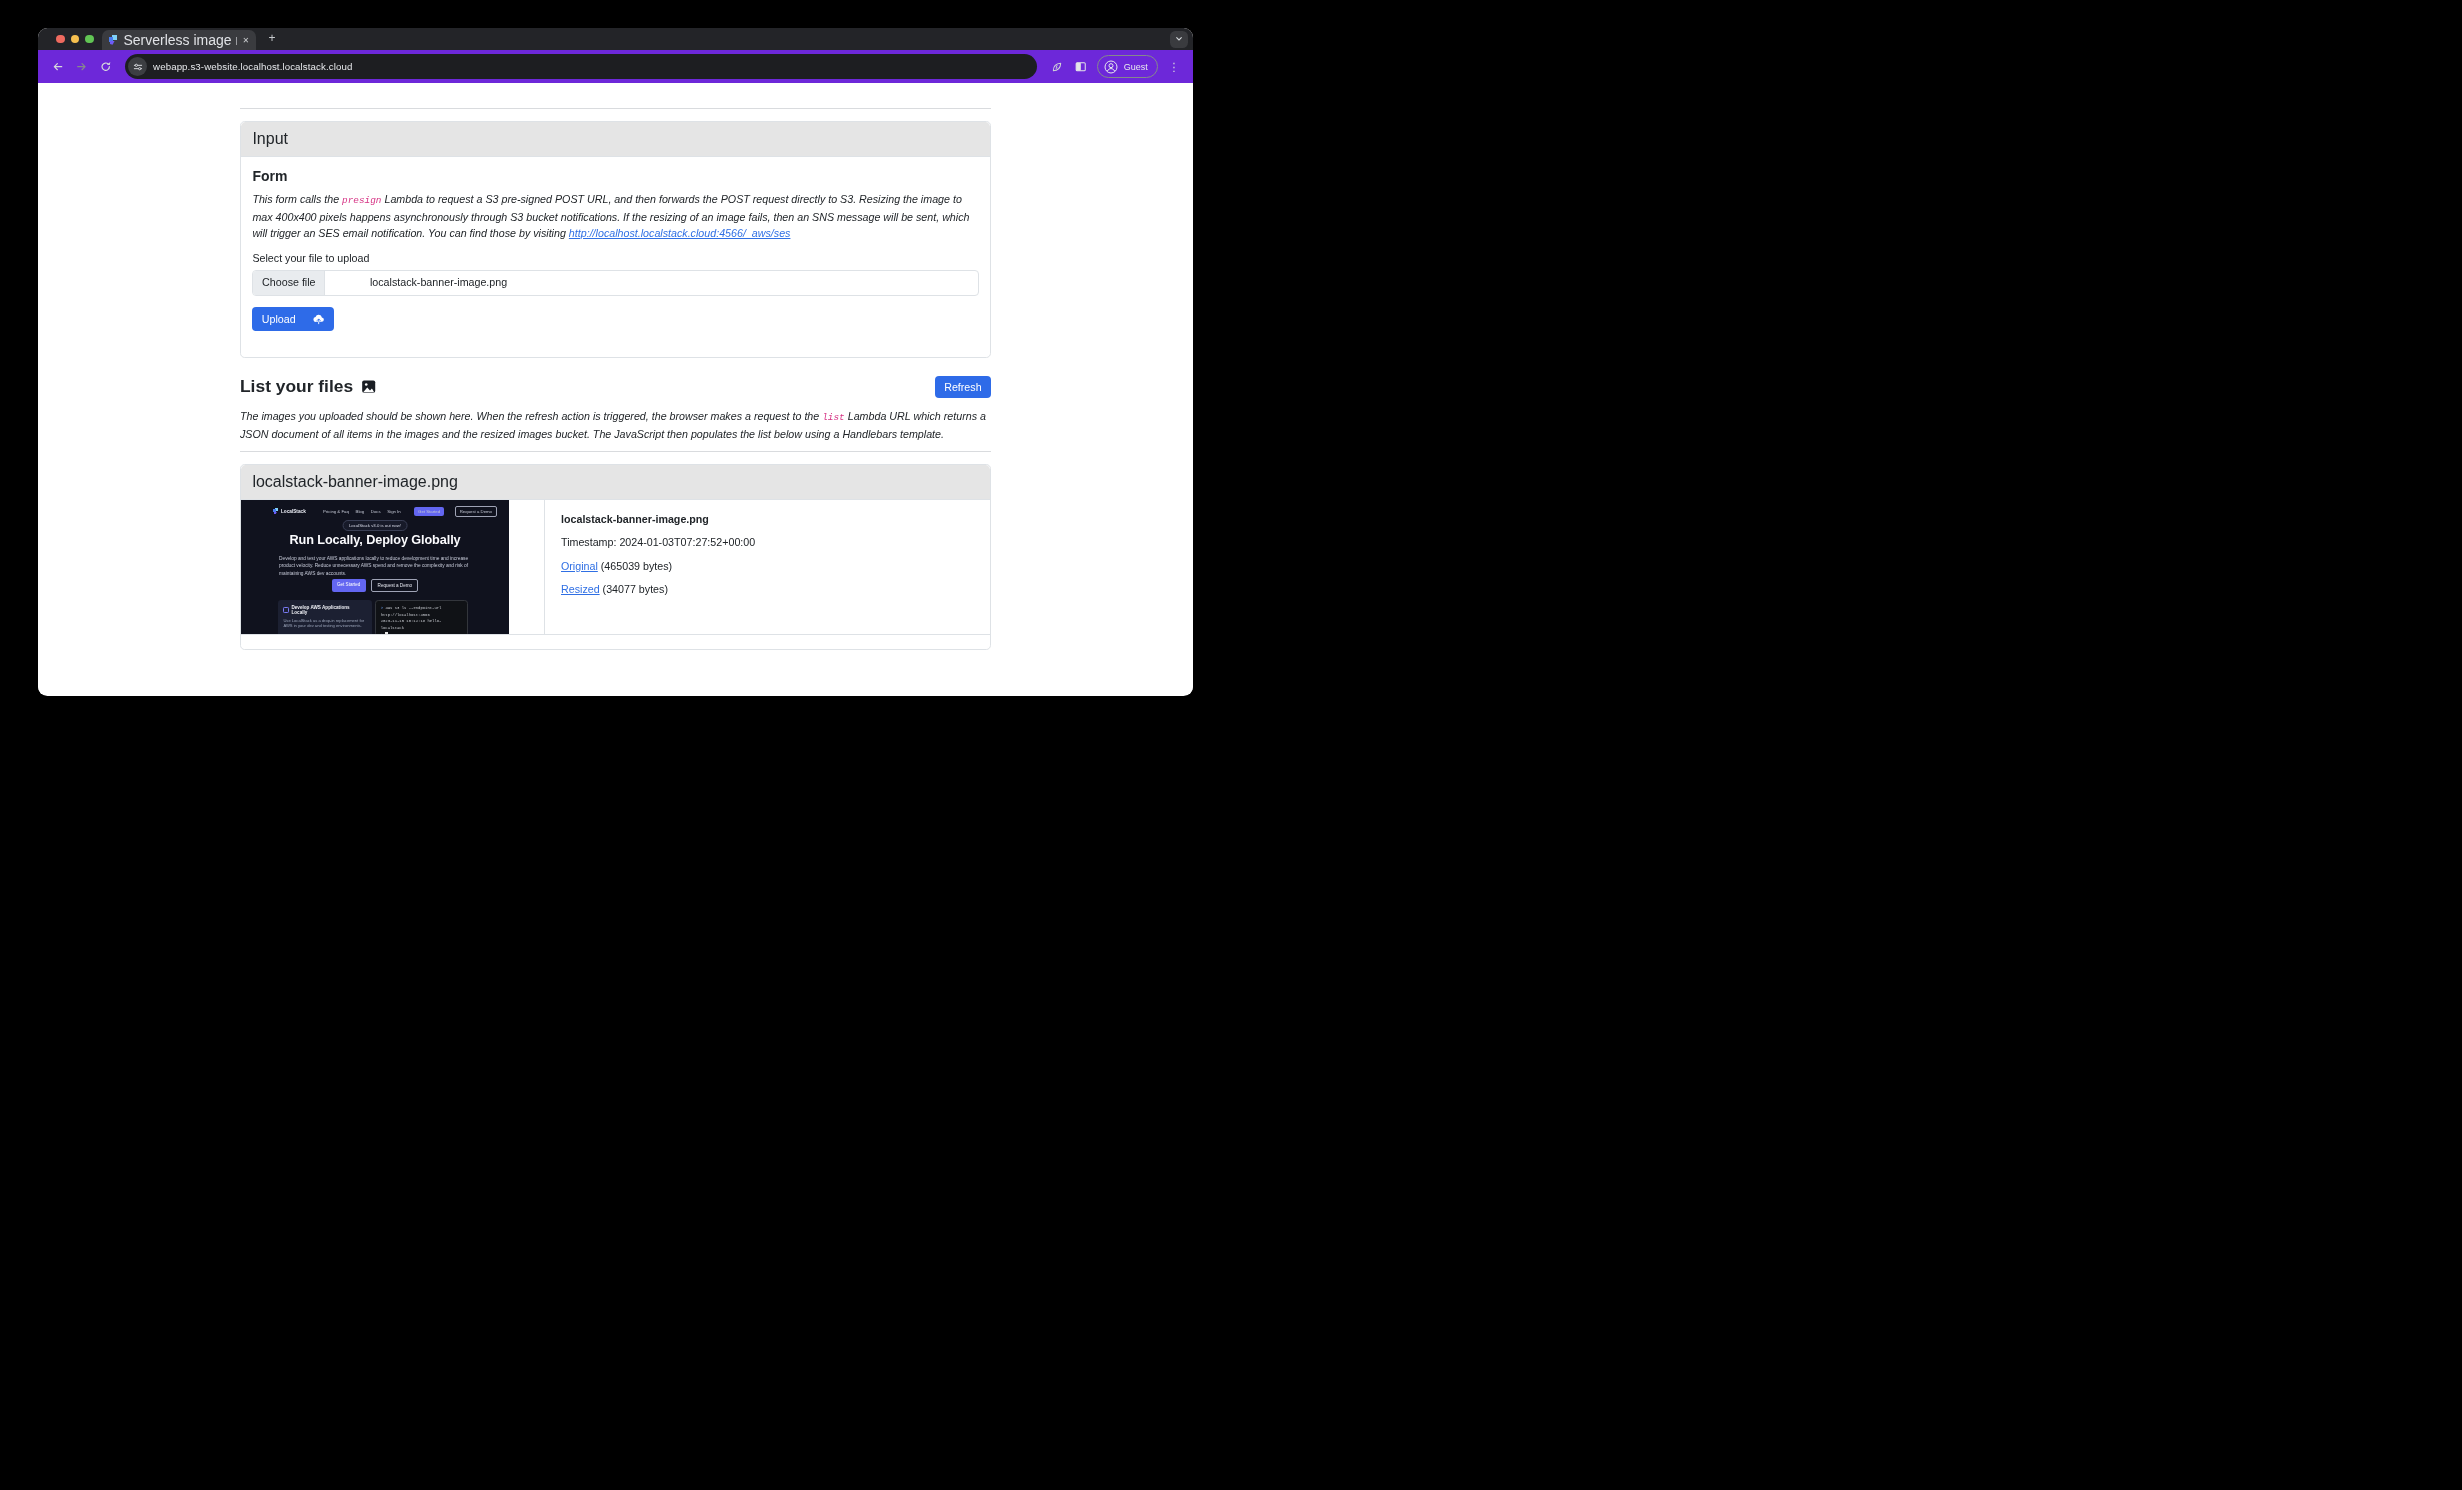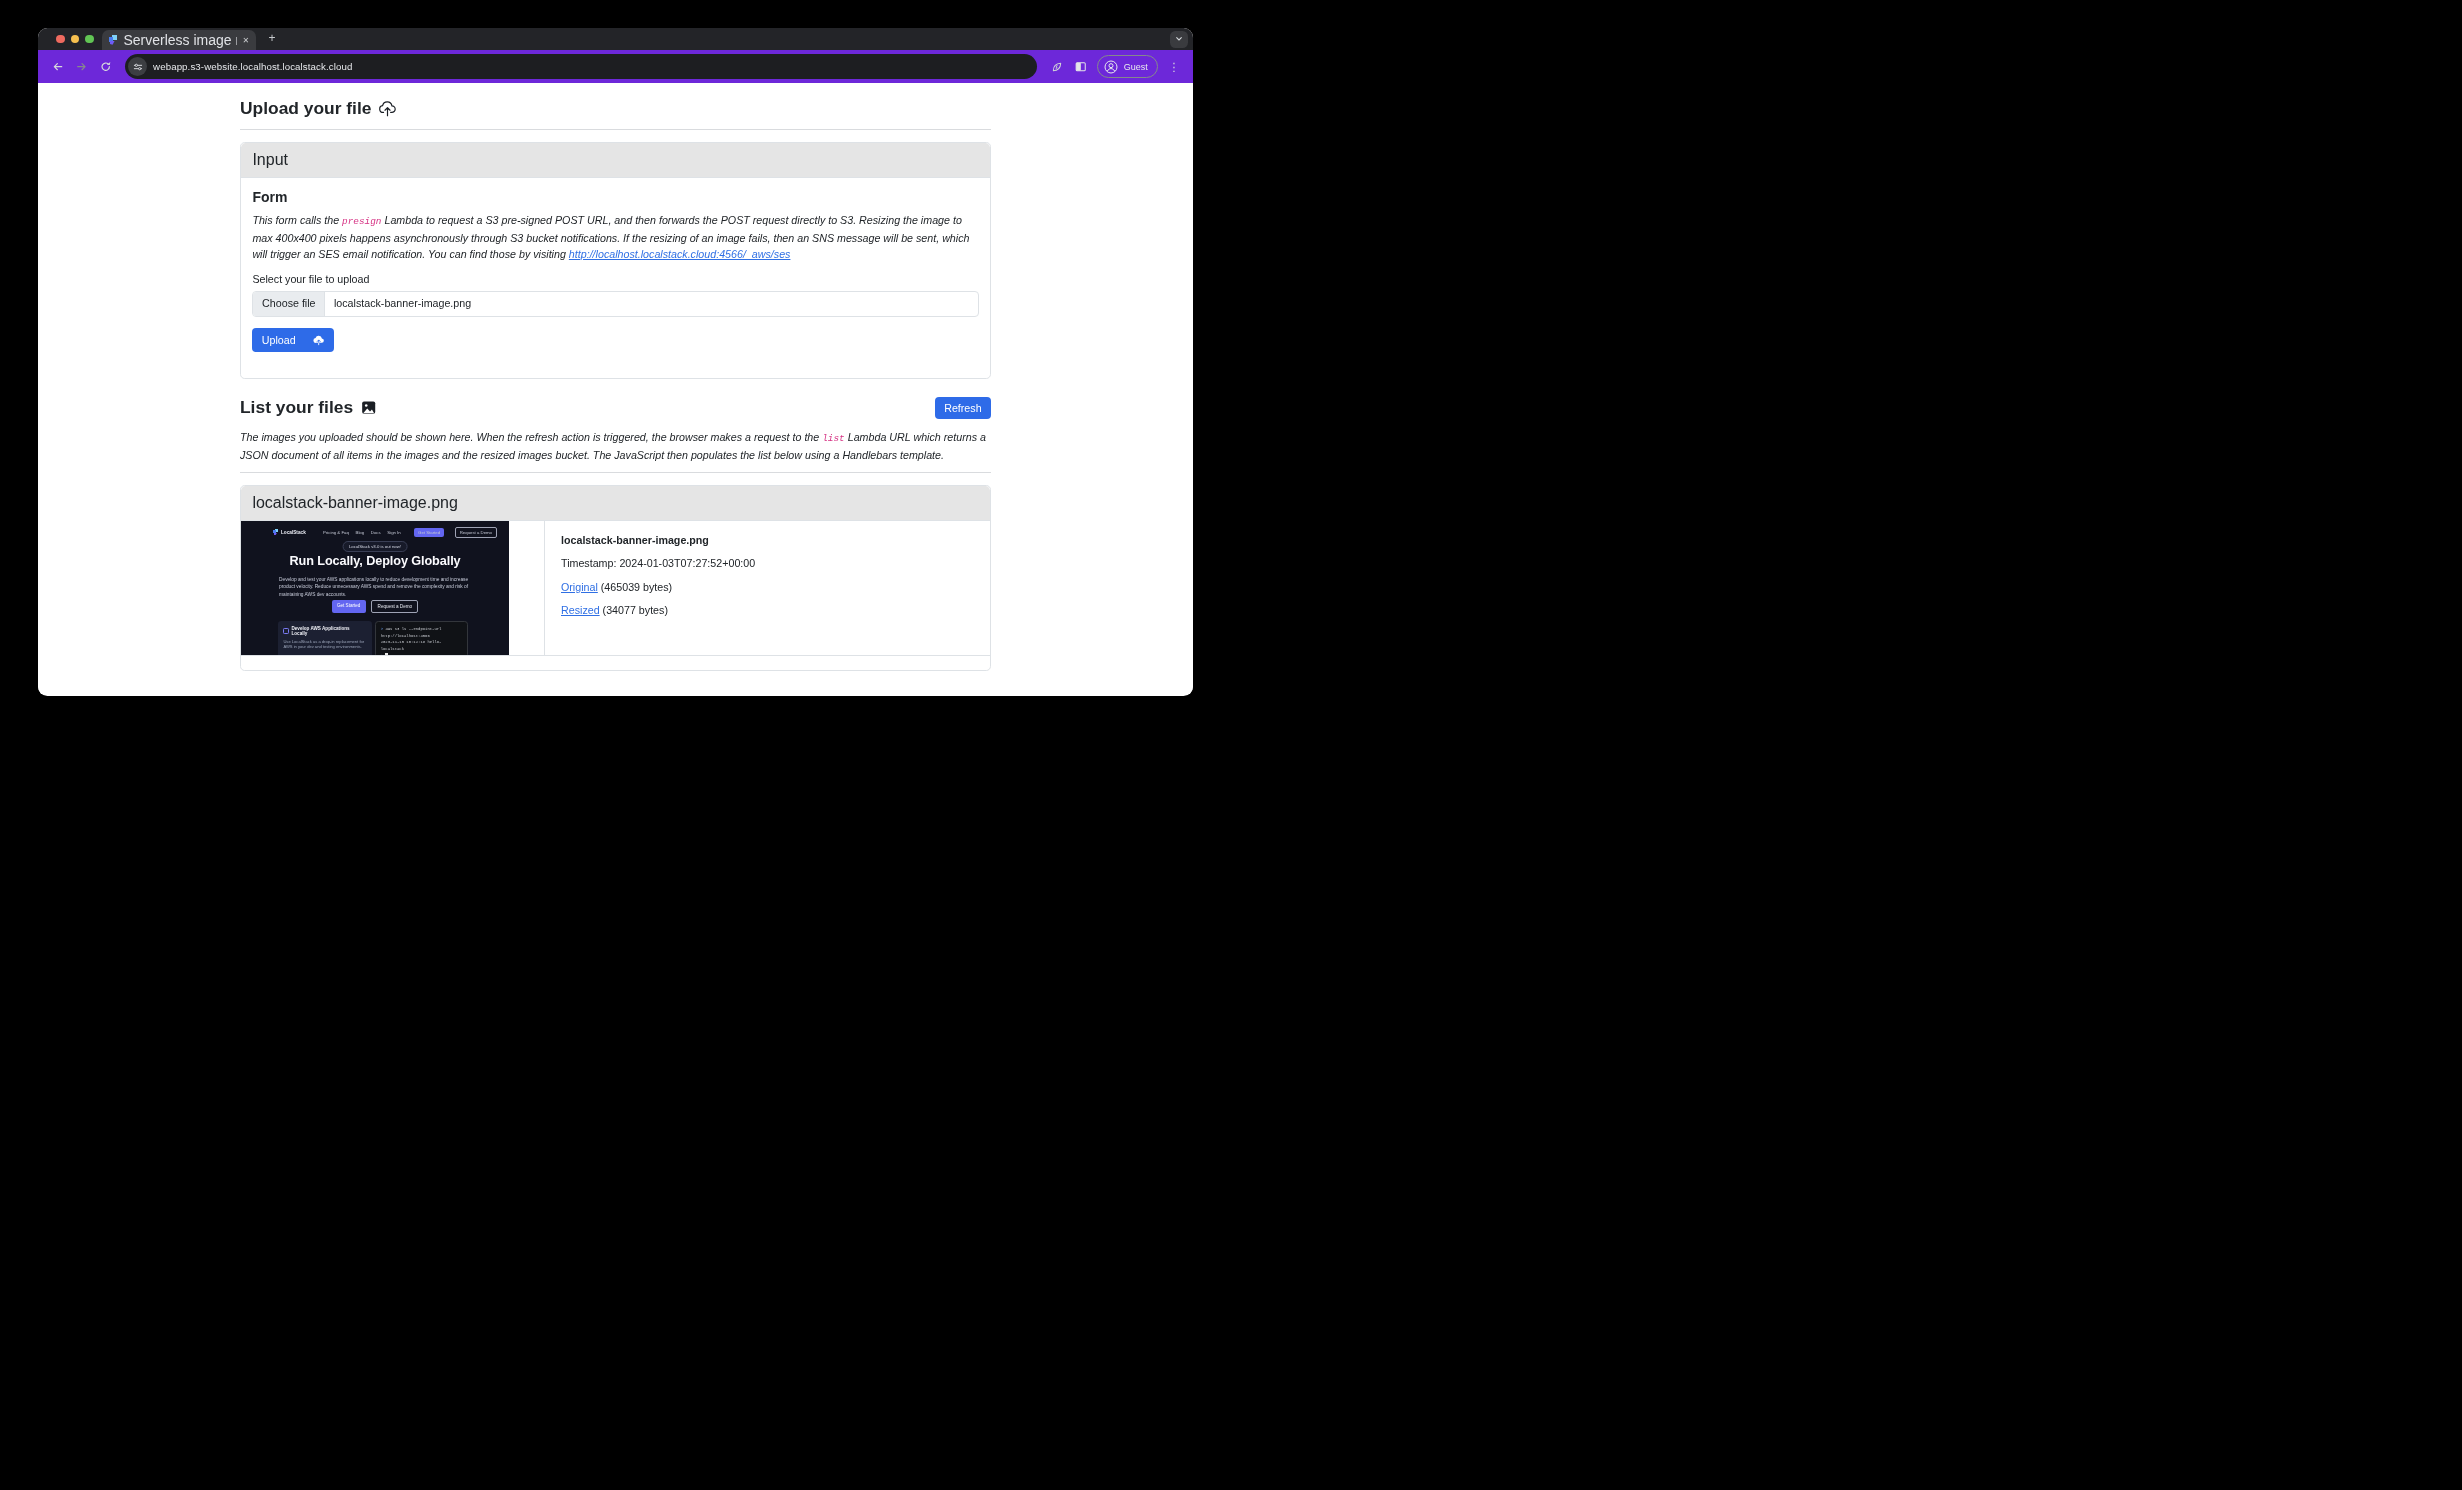--- a/index.html
+++ b/index.html
@@ -48,21 +48,21 @@
   .card { border:0.7px solid #dee2e6; border-radius:4.7px; margin-top:12px; background:#fff; }
   .card-header { background:#e5e5e5; border-bottom:0.7px solid #dee2e6; padding:8px 11.4px; font-size:16px;
                  border-radius:4.7px 4.7px 0 0; }
   .card-body { padding:11.4px; }
   .form-title { font-size:14px; font-weight:700; margin-bottom:6.7px; }
   p.desc { font-size:10.7px; line-height:16px;font-style:italic; }
   code.inline { font-family:"Liberation Mono", monospace; font-size:9.4px; color:#d63384; }
   a.lnk { color:#2f6fe4; text-decoration:underline; }
   .select-label { font-size:10.7px; margin-top:11.4px; }
   .file-input { display:flex; margin-top:6px; border:0.7px solid #dee2e6; border-radius:4px; height:25.4px;
-                overflow:hidden; align-items:stretch; }
+                overflow:hidden; align-items:stretch;gap:36px; }
   .choose { background:#e9ecef; border-right:0.7px solid #dee2e6; padding:4.7px 8.7px; font-size:10.7px; white-space:nowrap; }
   .fileval { padding:4.7px 8.7px; font-size:10.7px; color:#212529; }
   .btn { display:inline-flex; align-items:center; gap:16px; background:#2e6be8; color:#fff; font-size:10.7px;
          border:none; border-radius:4px; padding:5.4px 9.4px; font-family:inherit; }
   .upload-btn { margin:11.4px 0 14px 0; }
   .sec-row { display:flex; align-items:center; justify-content:space-between; margin-top:18px; }
   .file-card .card-body { padding:0; }
   .file-inner { display:flex; border-bottom:0.7px solid #dee2e6; }
   .thumb-cell { width:304px; border-right:0.7px solid #dee2e6; }
   .details { flex:1; padding:12.7px 16px; }
@@ -182,27 +182,20 @@
         <path d="M6.8 17.6c1.3-2.1 3.1-3.2 5.2-3.2s3.9 1.1 5.2 3.2" fill="none" stroke="#e8eaed" stroke-width="1.5" stroke-linecap="round"></path>
       </svg>
       <span>Guest</span>
     </div>
     <div class="kebab">⋮</div>
   </div>
 
   <div class="page">
     <div class="container">
 
-      <h1 class="sec">
-        <span>Upload your file</span>
-        <svg width="19" height="19" viewBox="0 0 24 24">
-          <path d="M7 17h-.5a4.3 4.3 0 0 1-.7-8.55A6 6 0 0 1 17.6 8.6 4.2 4.2 0 0 1 17.4 17H16" fill="none" stroke="#1a1e24" stroke-width="1.5" stroke-linecap="round"></path>
-          <path d="M12 21V11.5M8.8 14.2 12 11l3.2 3.2" fill="none" stroke="#1a1e24" stroke-width="1.5" stroke-linecap="round" stroke-linejoin="round"></path>
-        </svg>
-      </h1>
       <hr class="rule">
 
       <div class="card">
         <div class="card-header">Input</div>
         <div class="card-body">
           <div class="form-title">Form</div>
           <p class="desc"><span>This form calls the </span><code class="inline">presign</code><span> Lambda to request a S3 pre-signed POST URL, and then forwards the POST request directly to S3. Resizing the image to max 400x400 pixels happens asynchronously through S3 bucket notifications. If the resizing of an image fails, then an SNS message will be sent, which will trigger an SES email notification. You can find those by visiting </span><a class="lnk" href="#">http://localhost.localstack.cloud:4566/_aws/ses</a></p>
           <div class="select-label">Select your file to upload</div>
           <div class="file-input">
             <div class="choose">Choose file</div>

